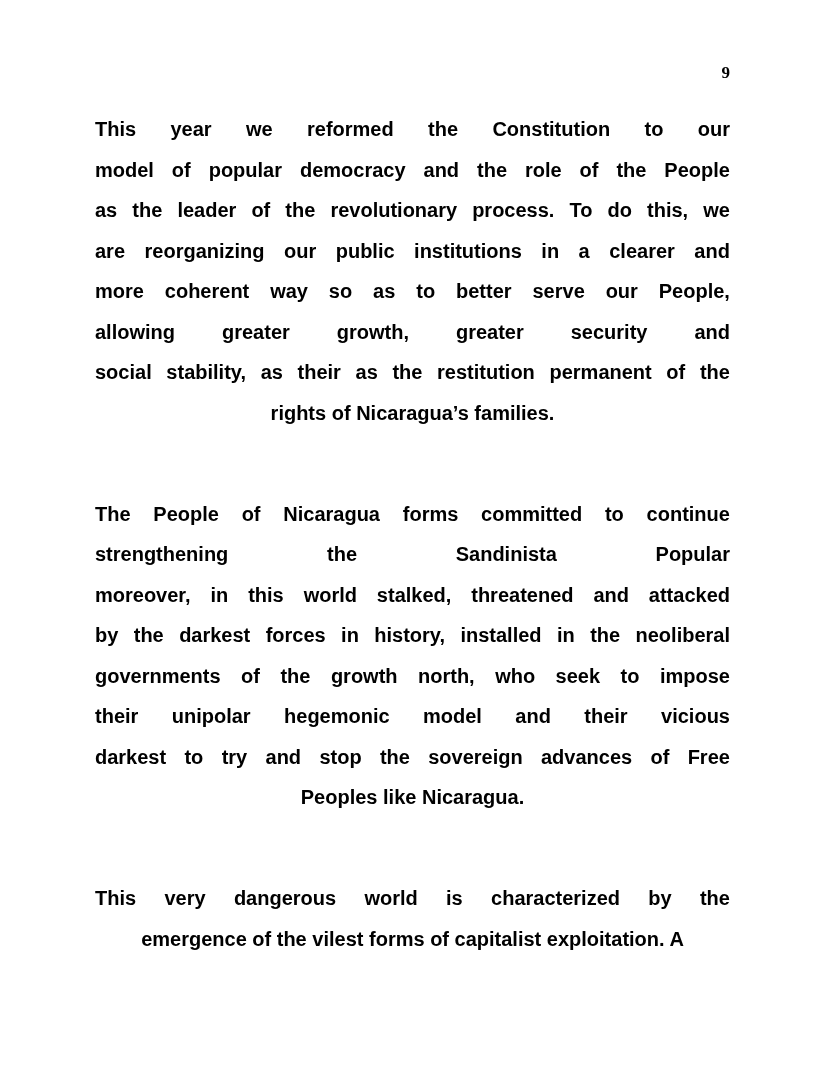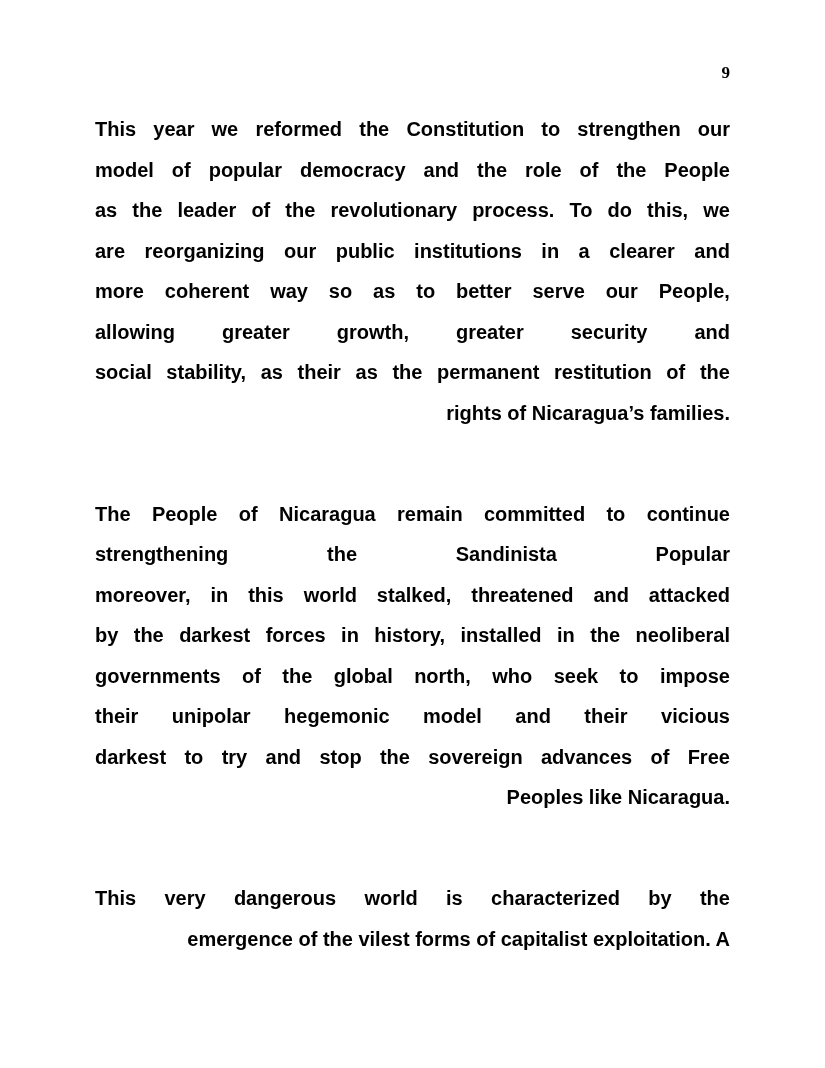--- a/index.html
+++ b/index.html
@@ -51,39 +51,38 @@
   }
   .line.justified {
     display: flex;
     justify-content: space-between;
   }
   .line.justified span {
     white-space: pre;
   }
   .line.last {
     display: block;
-    text-align: right;
+    text-align: center;
   }
 </style>
 </head>
 <body>
 
 <div class="page">
   <div class="page-number">9</div>
   <div class="doc-body" id="doc-body">
       <div class="paragraph">
         <div class="line justified">
           <span>This</span>
           <span>year</span>
           <span>we</span>
           <span>reformed</span>
           <span>the</span>
           <span>Constitution</span>
           <span>to</span>
-          <span>strengthen</span>
           <span>our</span>
         </div>
         <div class="line justified">
           <span>model</span>
           <span>of</span>
           <span>popular</span>
           <span>democracy</span>
           <span>and</span>
           <span>the</span>
           <span>role</span>
@@ -135,34 +134,34 @@
           <span>security</span>
           <span>and</span>
         </div>
         <div class="line justified">
           <span>social</span>
           <span>stability,</span>
           <span>as</span>
           <span>their</span>
           <span>as</span>
           <span>the</span>
+          <span>restitution</span>
           <span>permanent</span>
-          <span>restitution</span>
           <span>of</span>
           <span>the</span>
         </div>
         <div class="line last">rights of Nicaragua’s families.</div>
       </div>
       <div class="paragraph">
         <div class="line justified">
           <span>The</span>
           <span>People</span>
           <span>of</span>
           <span>Nicaragua</span>
-          <span>remain</span>
+          <span>forms</span>
           <span>committed</span>
           <span>to</span>
           <span>continue</span>
         </div>
         <div class="line justified">
           <span>strengthening</span>
           <span>the</span>
           <span>Sandinista</span>
           <span>Popular</span>
         </div>
@@ -185,21 +184,21 @@
           <span>history,</span>
           <span>installed</span>
           <span>in</span>
           <span>the</span>
           <span>neoliberal</span>
         </div>
         <div class="line justified">
           <span>governments</span>
           <span>of</span>
           <span>the</span>
-          <span>global</span>
+          <span>growth</span>
           <span>north,</span>
           <span>who</span>
           <span>seek</span>
           <span>to</span>
           <span>impose</span>
         </div>
         <div class="line justified">
           <span>their</span>
           <span>unipolar</span>
           <span>hegemonic</span>

